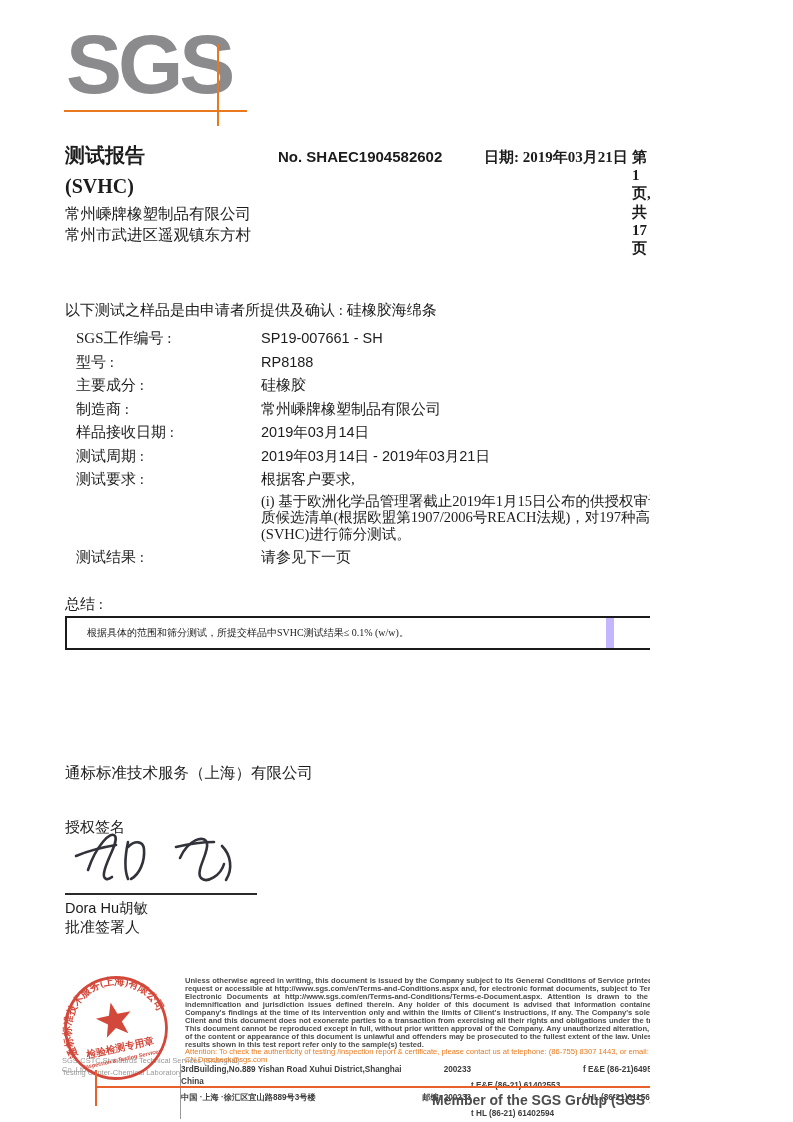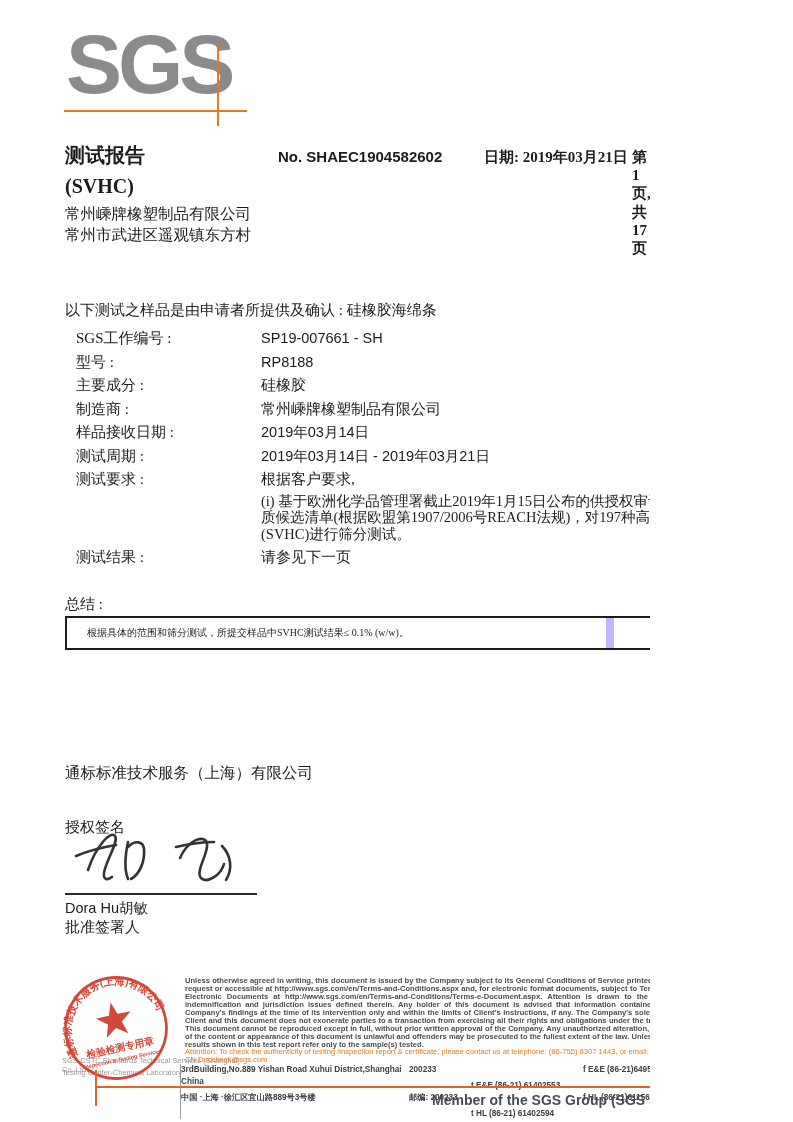--- a/index.html
+++ b/index.html
@@ -62,21 +62,21 @@
 
   .disclaimer { position:absolute; left:185px; top:977px; width:547px;
     font-size:7.6px; line-height:7.95px; color:#4d4d4d; font-weight:bold;
     text-align:justify; }
   .attention { position:absolute; left:185px; top:1048px; width:547px;
     font-size:7.6px; line-height:8px; color:#e8791e; font-weight:normal; }
   .addr-block { position:absolute; left:180px; top:1064px; width:549px;
     border-left:1px solid #9a9a9a; font-size:8.2px; font-weight:bold; color:#3d3d3d; }
   .addr-row { display:flex; line-height:11.5px; }
   .addr-row .c-addr { flex:0 0 228px; }
-  .addr-row .c-post { flex:0 0 62px; }
+  .addr-row .c-post { flex:0 0 62px;text-align:right; }
   .addr-row .c-tel  { flex:0 0 112px;margin-top:16px; }
   .addr-row .c-fax  { flex:0 0 95px; }
   .addr-row .c-net  { flex:1; }
   .foot-h { position:absolute; left:95px; top:1086px; width:637px; height:2px; background:#e8612c; }
   .foot-v { position:absolute; left:95px; top:1070px; width:2px; height:36px; background:#e8612c; }
   .member { position:absolute; left:432px; top:1092px; width:300px; text-align:left;
     font-size:14px; font-weight:bold; color:#4c4c4c; }
 </style>
 </head>
 <body>

